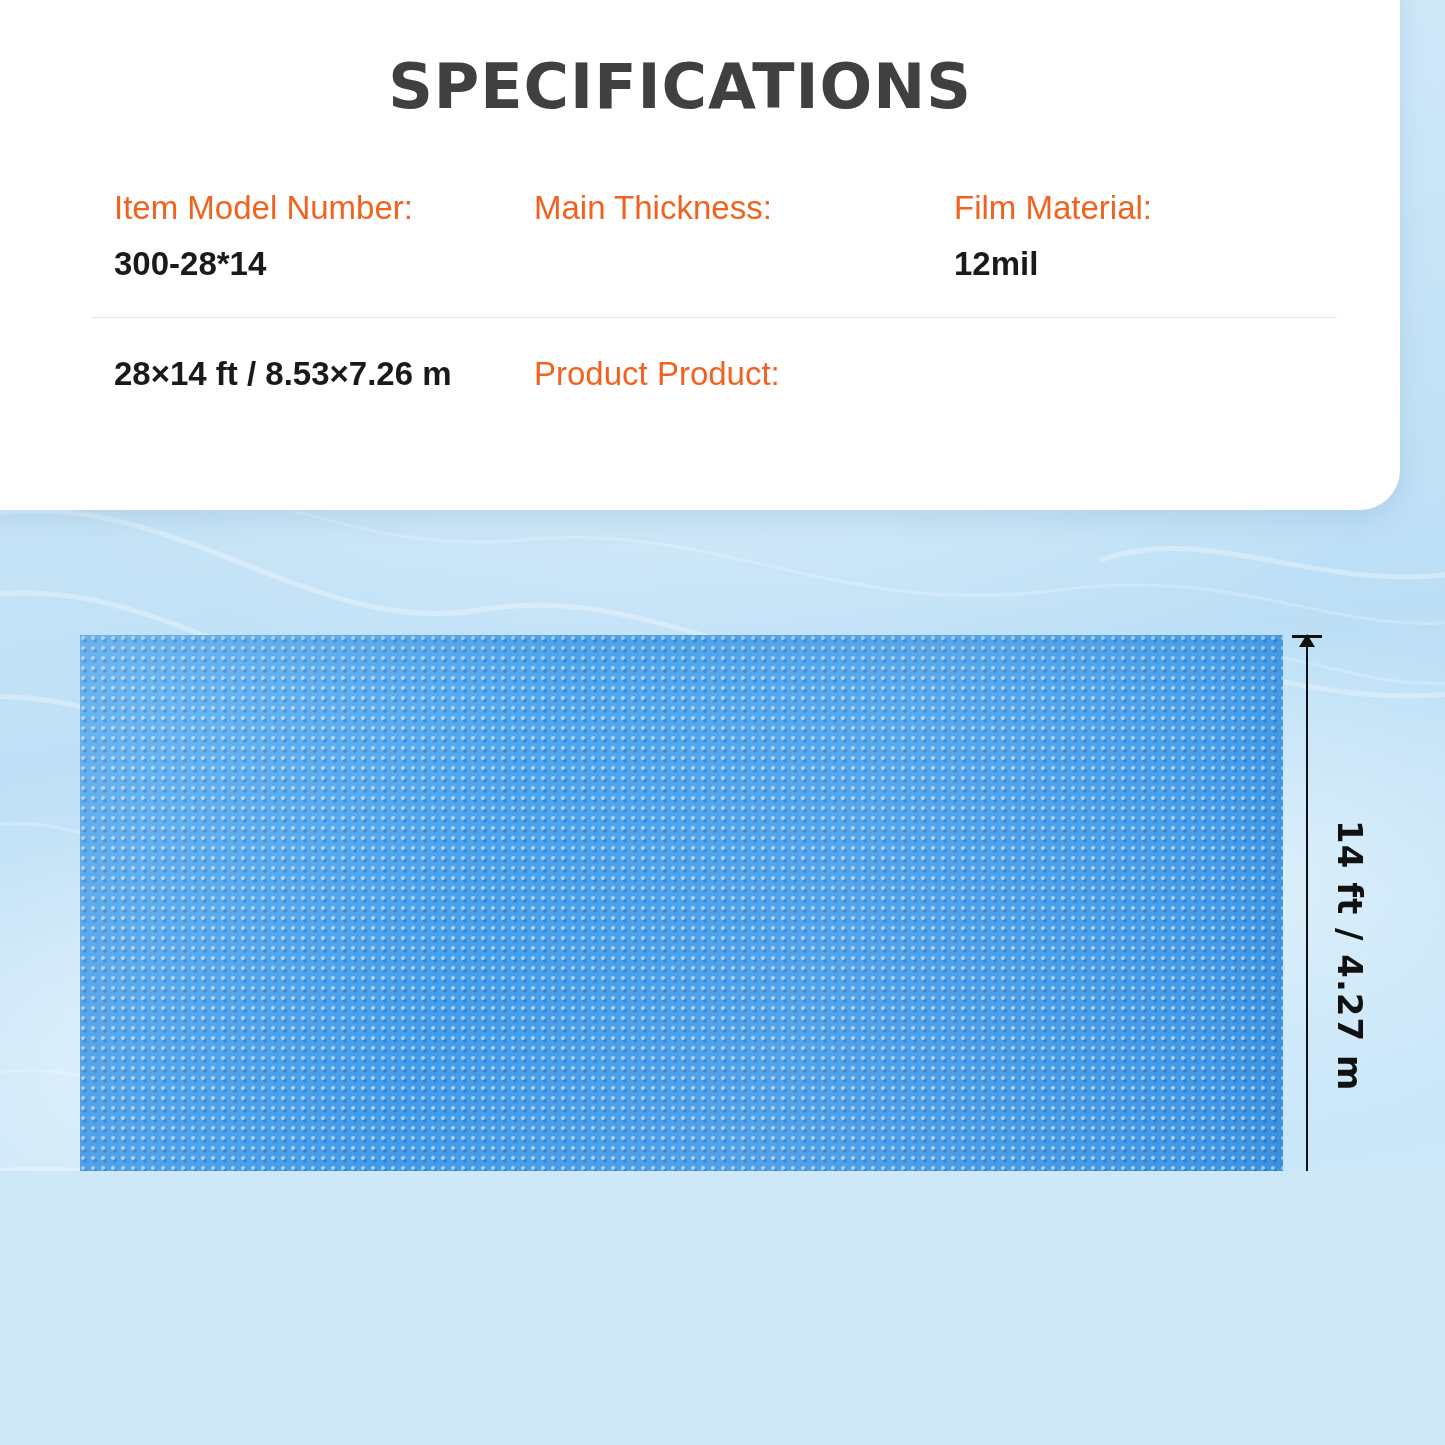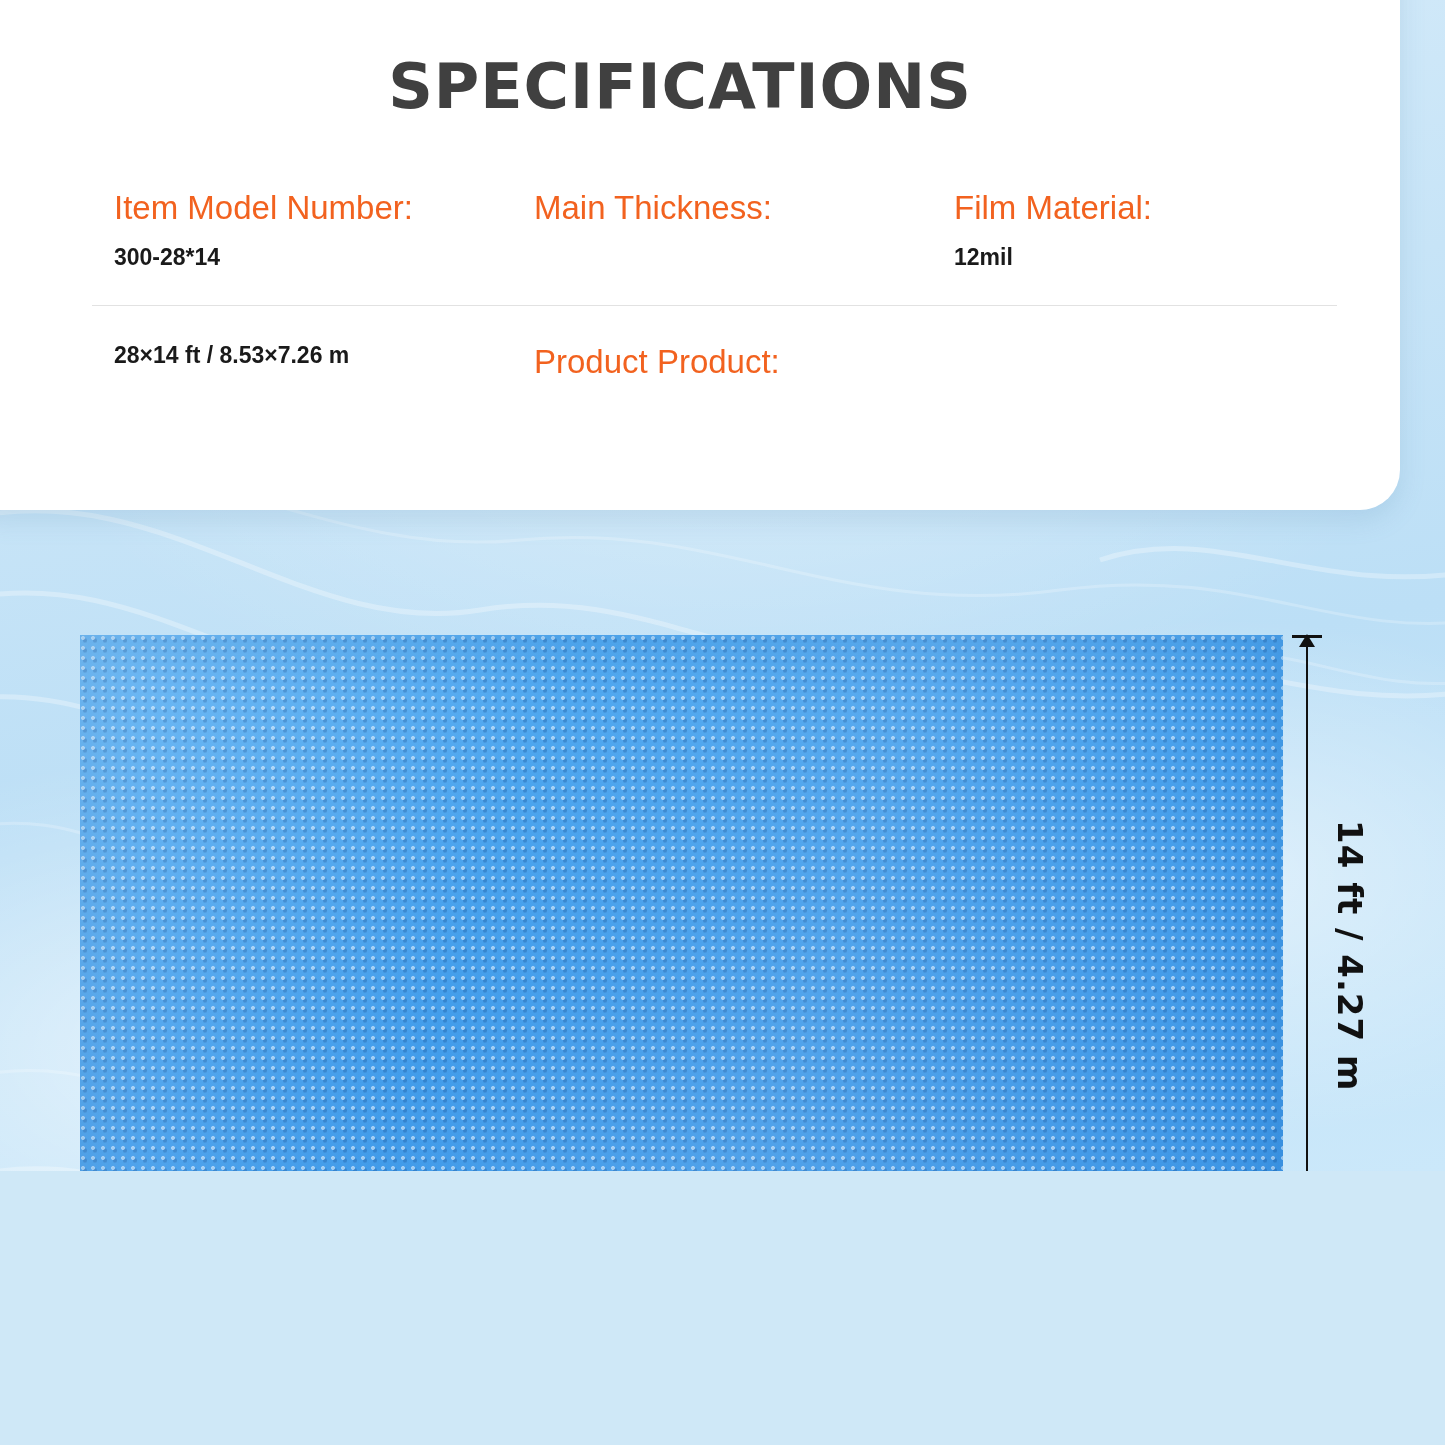--- a/index.html
+++ b/index.html
@@ -82,21 +82,21 @@
   .spec-cell { width: 420px; margin-left: 24px; }
   .spec-label {
     color: #f2621f;
     font-size: 33px;
     line-height: 1.2;
     margin-bottom: 16px;
     font-family: "Liberation Sans", sans-serif;
   }
   .spec-value {
     color: #1a1a1a;
-    font-size: 23px;
+    font-size: 33px;
     font-weight: bold;
     line-height: 1.2;
     font-family: "Liberation Sans", sans-serif;
   }
 
   
   .cover {
     position: absolute;
     left: 80px;
     top: 635px;

